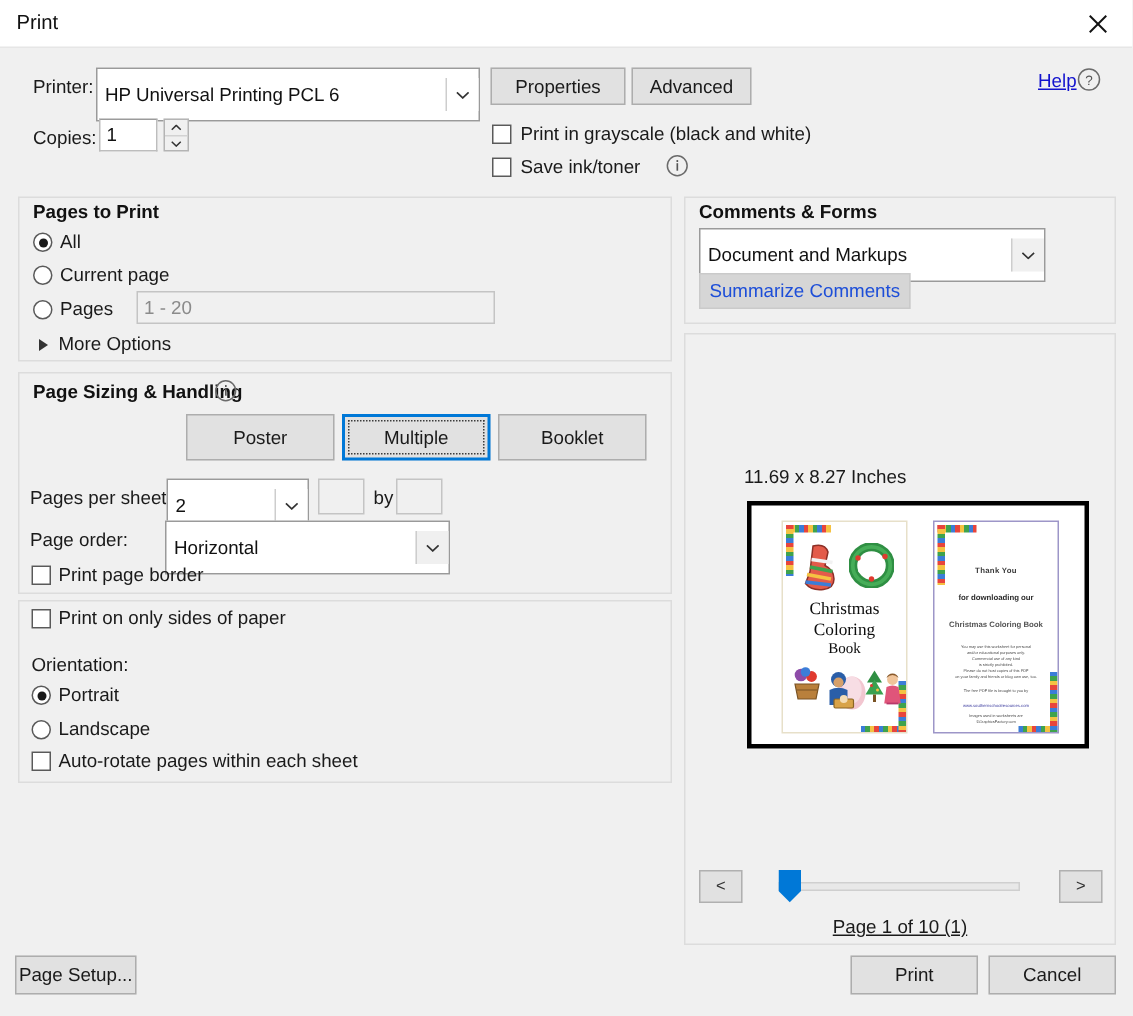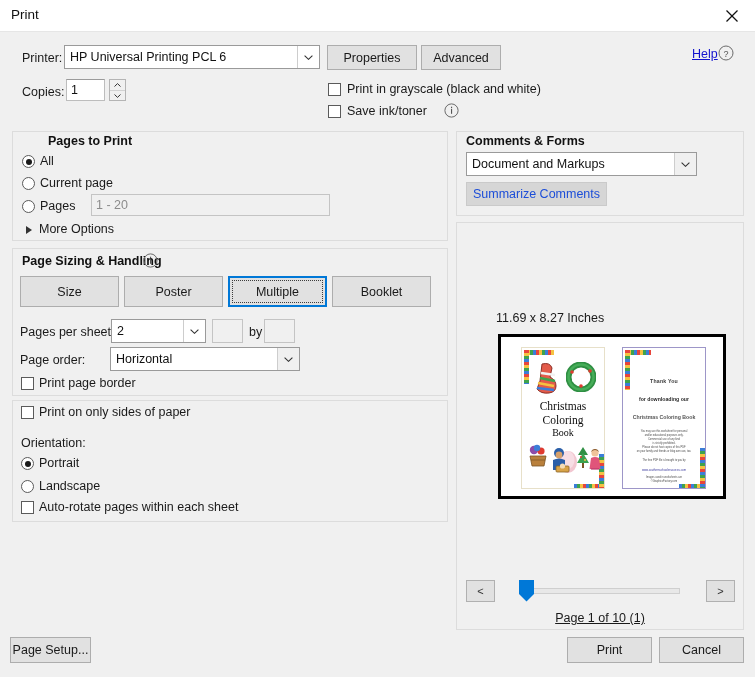--- a/index.html
+++ b/index.html
@@ -28,21 +28,21 @@
     display: flex; align-items: center; justify-content: center;
     cursor: default;
   }
   .close-btn svg { display: block; }
 
   
   .lbl { font-size: 12.5px; color: #1a1a1a; }
 
   .combo {
     position: absolute; background: #ffffff;
-    border: 1px solid #9a9a9a; height: 24px;
+    border: 1px solid #9a9a9a; height: 36px;
     display: flex; align-items: center;
   }
   .combo .val {
     flex: 1; padding-left: 5px; font-size: 12.5px;
     color: #111; white-space: nowrap; overflow: hidden;
   }
   .combo .arrowbox {
     width: 22px; height: 22px; display: flex;
     align-items: center; justify-content: center;
     border-left: 1px solid #cdcdcd; background: #fff;
@@ -219,21 +219,21 @@
   <div class="opt-label" style="left:347px;top:104px;">Save ink/toner</div>
   <div class="infoicon" style="left:444px;top:103px;">
     <svg width="15" height="15" viewBox="0 0 15 15">
       <circle cx="7.5" cy="7.5" r="6.6" fill="none" stroke="#6b6b6b" stroke-width="1"></circle>
       <rect x="7" y="5.8" width="1.1" height="5" fill="#555"></rect>
       <rect x="7" y="3.7" width="1.1" height="1.3" fill="#555"></rect>
     </svg>
   </div>
 
   <div class="panel" style="left:12px;top:131px;width:436px;height:110px;"></div>
-  <div class="panel-title" style="left:22px;top:134px;margin-left:26px;">Pages to Print</div>
+  <div class="panel-title" style="left:22px;top:134px;">Pages to Print</div>
 
   <div class="radio checked" style="left:22px;top:155px;">
     <div class="outer"></div>
       <div class="dot"></div>
   </div>
   <div class="opt-label" style="left:40px;top:154px;">All</div>
 
   <div class="radio" style="left:22px;top:177px;">
     <div class="outer"></div>
   </div>
@@ -251,21 +251,20 @@
   <div class="panel" style="left:12px;top:248px;width:436px;height:148px;"></div>
   <div class="panel-title" style="left:22px;top:254px;">Page Sizing &amp; Handling</div>
   <div class="infoicon" style="left:143px;top:253px;">
     <svg width="15" height="15" viewBox="0 0 15 15">
       <circle cx="7.5" cy="7.5" r="6.6" fill="none" stroke="#6b6b6b" stroke-width="1"></circle>
       <rect x="7" y="5.8" width="1.1" height="5" fill="#555"></rect>
       <rect x="7" y="3.7" width="1.1" height="1.3" fill="#555"></rect>
     </svg>
   </div>
 
-  <div class="btn" style="left:20px;top:276px;width:99px;height:31px;">Size</div>
   <div class="btn focused" style="left:228px;top:276px;width:99px;height:31px;position:absolute;">
     <span>Multiple</span>
     <span class="inner"></span>
   </div>
   <div class="btn" style="left:124px;top:276px;width:99px;height:31px;">Poster</div>
   <div class="btn" style="left:332px;top:276px;width:99px;height:31px;">Booklet</div>
 
   <div class="lbl" style="position:absolute;left:20px;top:325px;">Pages per sheet:</div>
   <div class="combo" style="left:111px;top:319px;width:95px;">
     <div class="val">2</div>

